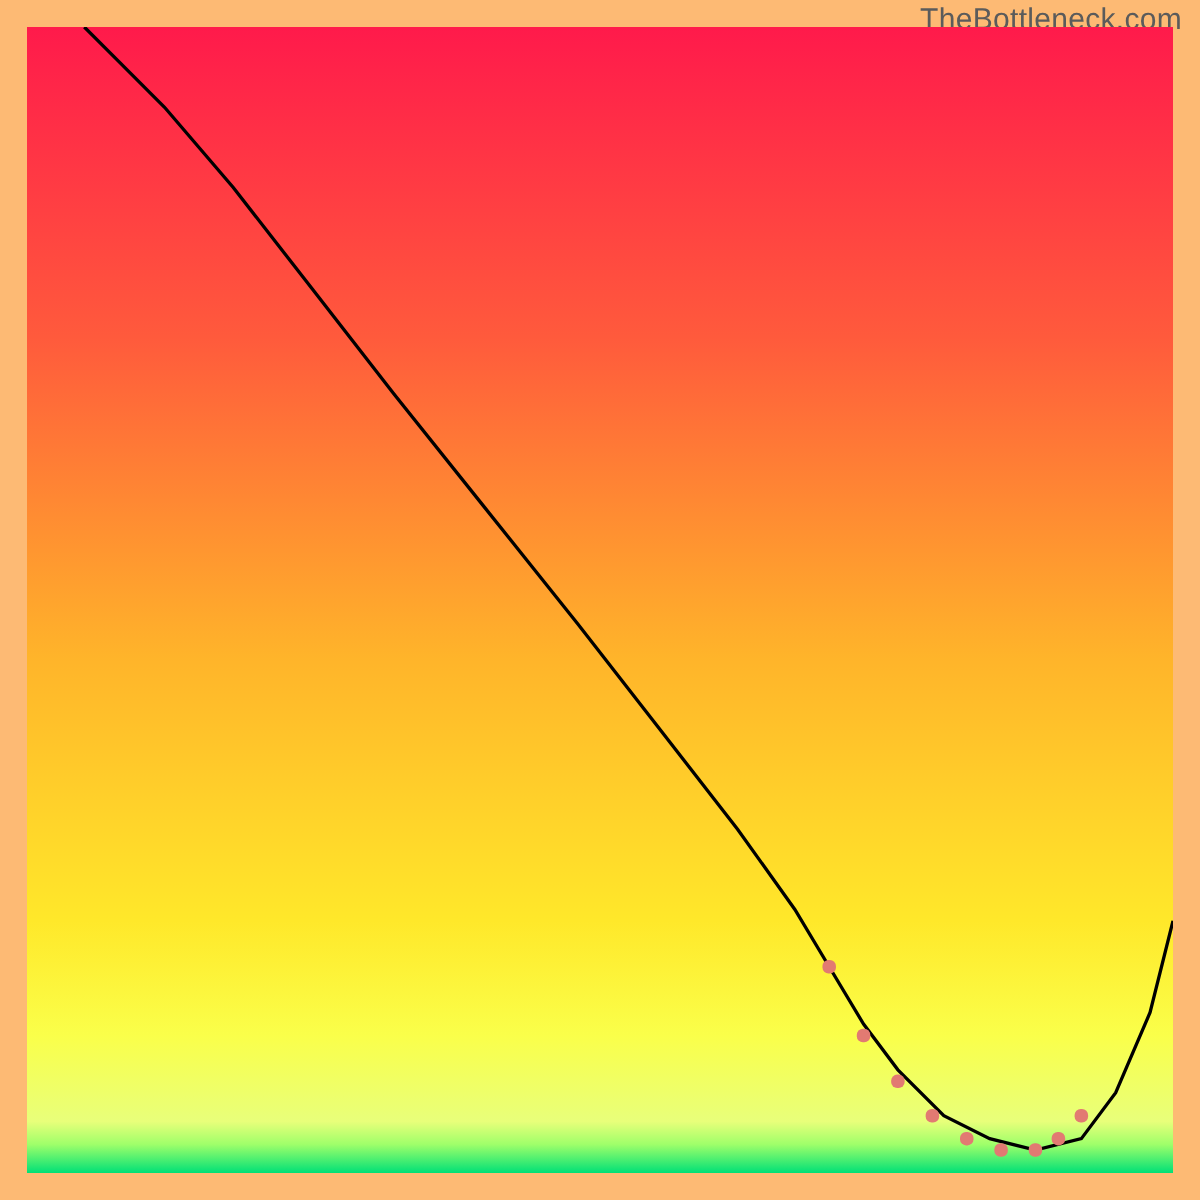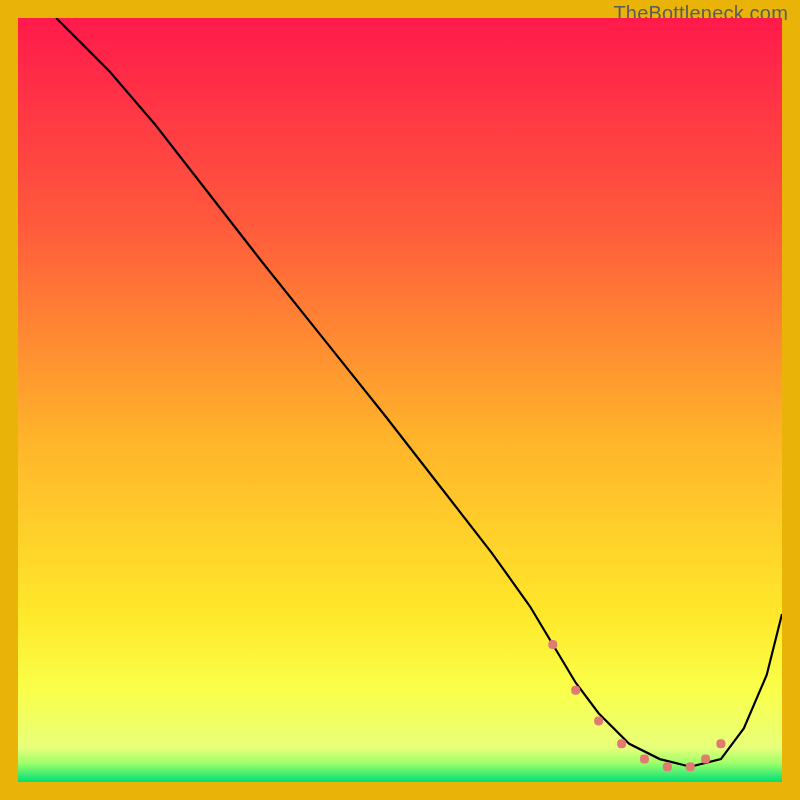--- a/index.html
+++ b/index.html
@@ -1,21 +1,21 @@
 <!DOCTYPE html>
 <html><head>
 <meta charset="utf-8">
 <style>
   * { margin: 0; padding: 0; box-sizing: border-box; }
   html, body { width: 800px; height: 800px; overflow: hidden; background: #000; }
   .chart-container {
     position: relative;
     width: 800px;
     height: 800px;
-    background: #eab308;
+    background: #fdba74;
   }
   .plot-area {
     position: absolute;
     left: 18px;
     top: 18px;
     width: 764px;
     height: 764px;
   }
   .attribution {
     position: absolute;

